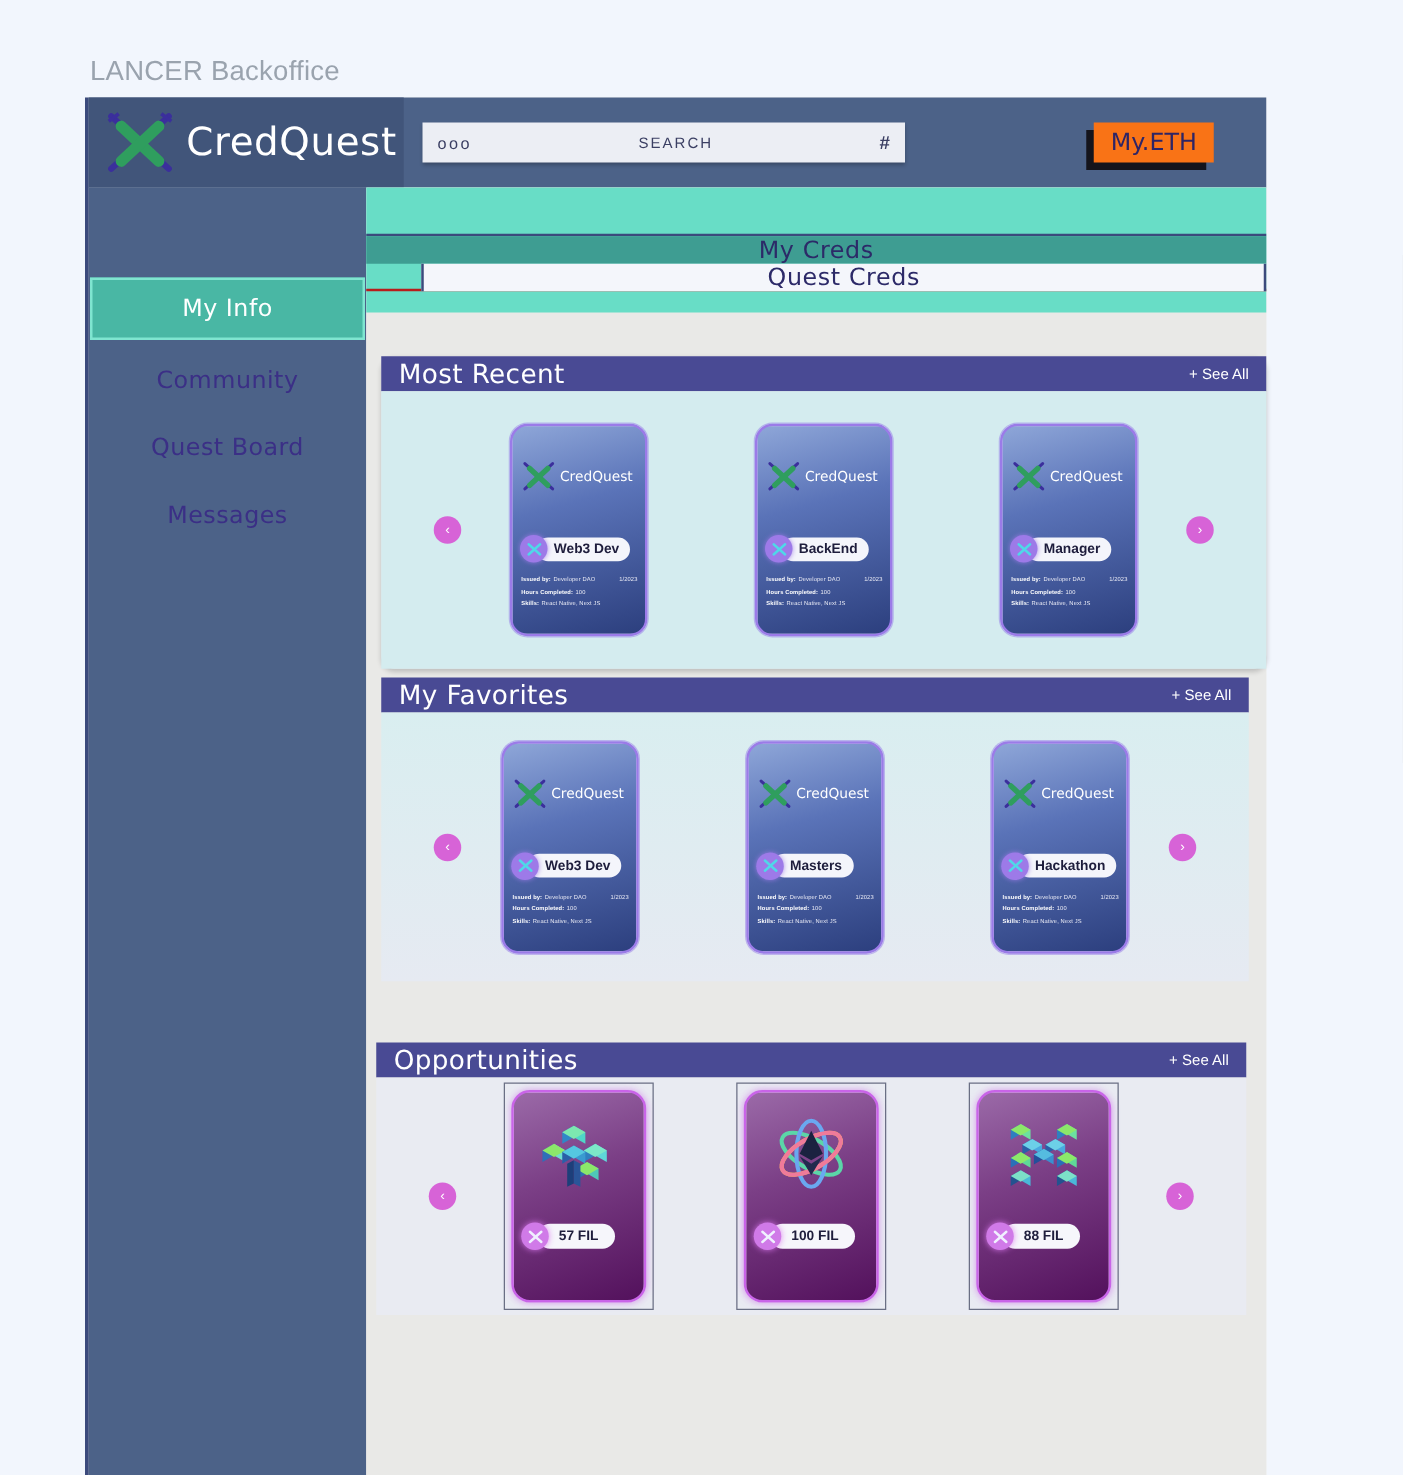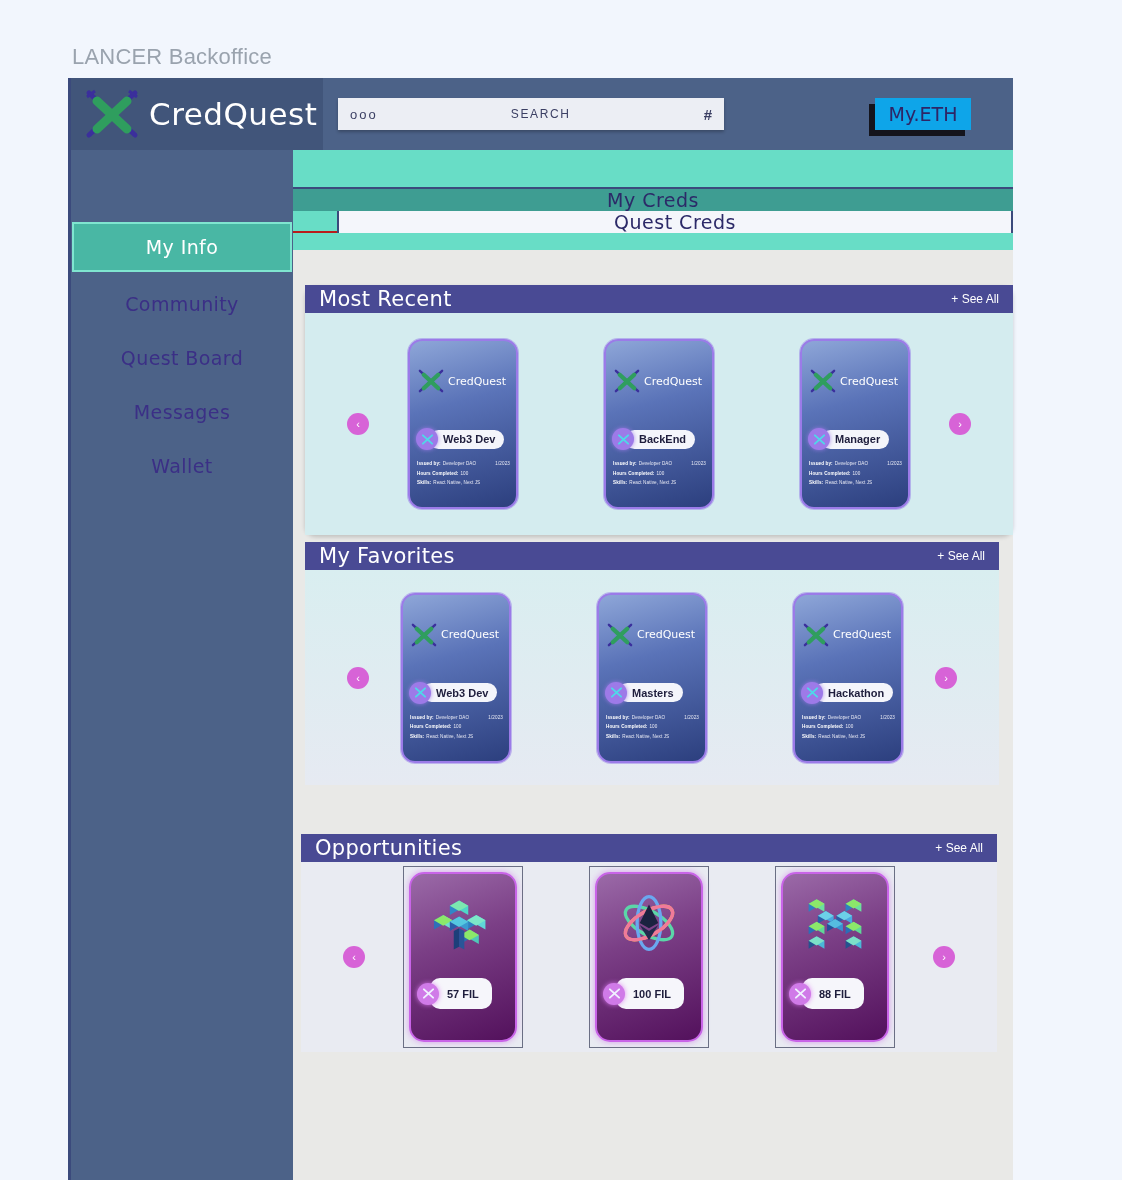--- a/index.html
+++ b/index.html
@@ -85,21 +85,21 @@
   .sb-hash { font-size: 15px; font-weight: bold; color: #3b3f63; }
 
   .eth-wrap { margin-left: auto; margin-right: 42px; position: relative; }
   .eth-shadow {
     position: absolute; left: -6px; top: 6px;
     width: 96px; height: 32px; background: #14141c;
   }
   .eth-btn {
     position: relative;
     width: 96px; height: 32px;
-    background: #0ea5e9;
+    background: #f97316;
     color: #2e2566;
     font-size: 19px;
     display: flex; align-items: center; justify-content: center;
     cursor: pointer;
     font-family: "DejaVu Sans", sans-serif;
   }
 
   
   .body-row {
     position: absolute;
@@ -306,21 +306,21 @@
   .opp-badge {
     width: 22px; height: 22px;
     border-radius: 50%;
     background: #d07ae8;
     display: flex; align-items: center; justify-content: center;
     position: relative; z-index: 2;
     box-shadow: 0 0 5px rgba(220,120,240,.9);
   }
   .opp-badge svg { width: 15px; height: 15px; }
   .opp-pill {
-    height: 31px;
+    height: 20px;
     margin-left: -9px;
     padding: 0 13px 0 17px;
     background: #f6f6fb;
     border-radius: 10px;
     display: flex; align-items: center;
     color: #1e1d3c;
     font-size: 11px;
     font-weight: bold;
     z-index: 1;
   }
@@ -387,21 +387,20 @@
 
       <div class="sidebar">
         <div class="side-item active">My Info</div>
         <div class="side-spacer"></div>
         <div class="side-item">Community</div>
         <div class="side-spacer"></div>
         <div class="side-item">Quest Board</div>
         <div class="side-spacer"></div>
         <div class="side-item">Messages</div>
         <div class="side-spacer"></div>
-        <div class="side-item">Wallet</div>
       </div>
 
       <div class="content">
 
         <div class="tabstrip">
           <div class="tabs">
             <div class="tab">My Creds</div>
             <div class="tab active">Quest Creds</div>
           </div>
         </div>

